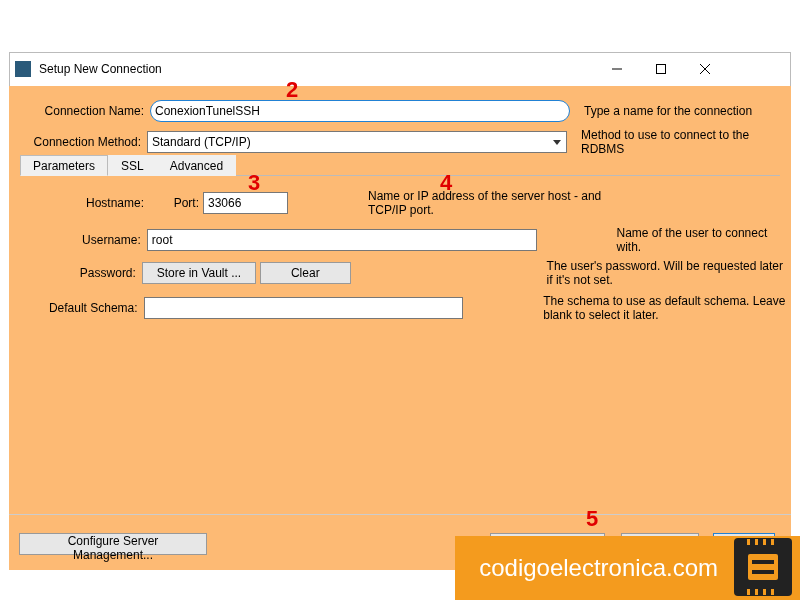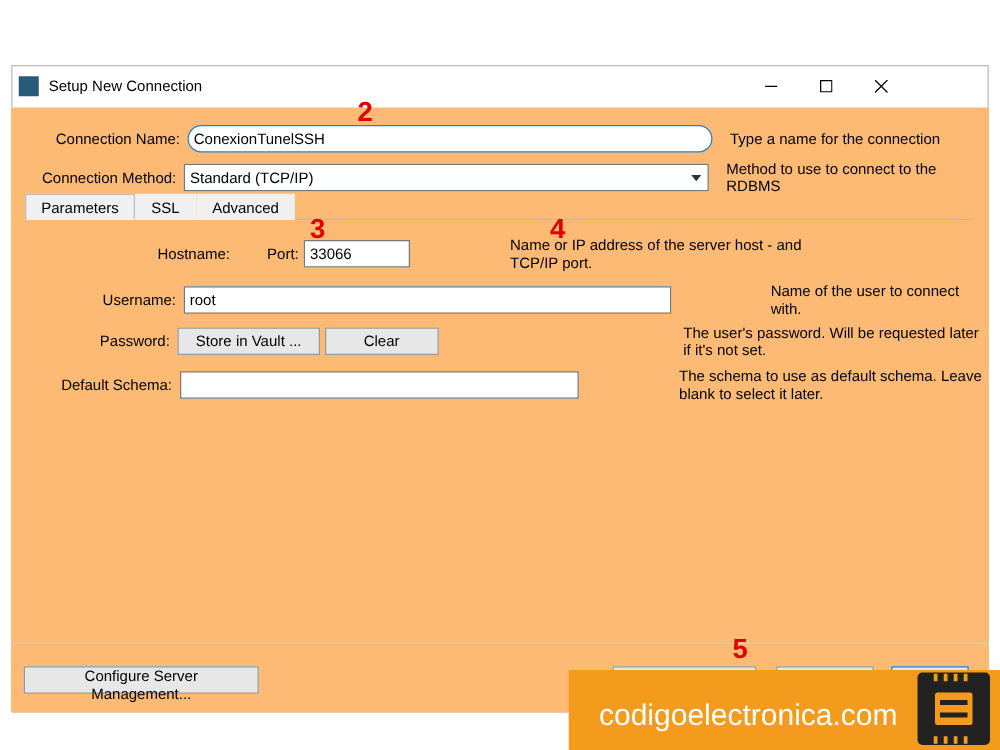--- a/index.html
+++ b/index.html
@@ -23,21 +23,21 @@
   select.sel { appearance: none; padding-right: 18px; background-image: none; }
   .sel-wrap { position: relative; }
   .sel-wrap::after { content: ""; position: absolute; right: 6px; top: 9px; width: 0; height: 0; border-left: 4px solid transparent; border-right: 4px solid transparent; border-top: 5px solid #333; pointer-events: none; }
   .tabs { position: absolute; left: 11px; top: 68px; height: 22px; display: flex; border-bottom: 1px solid #bbb; width: 760px; }
   .tab { padding: 3px 12px; font-size: 12px; border: 1px solid transparent; border-bottom: none; position: relative; top: 1px; background: #f0f0f0; }
   .tab.active { border: 1px solid #bbb; border-bottom: 1px solid #f0f0f0; background: #f0f0f0; }
   .btn { height: 22px; border: 1px solid #999; background: #e7e7e7; font-size: 12px; padding: 0 10px; }
   .btn.def { border: 1px solid #2181d4; }
   .footer { position: absolute; left: 0; bottom: 0; width: 100%; height: 56px; border-top: 1px solid #ccc; }
   .annot { position: absolute; font-weight: bold; font-size: 22px; color: #e00000; font-family: Arial, sans-serif; }
-  .watermark { position: absolute; right: 0; bottom: 0; height: 64px; background: #f49b1e; color: #fff; display: flex; align-items: flex-end; font-size: 24px; padding: 0 82px 13px 24px; font-family: Arial, sans-serif; }
+  .watermark { position: absolute; right: 0; bottom: 0; height: 64px; background: #f49b1e; color: #fff; display: flex; align-items: center; font-size: 24px; padding: 0 82px 0 24px; font-family: Arial, sans-serif; }
   .wm-logo { position: absolute; right: 8px; bottom: 4px; width: 58px; height: 58px; background: #222; border-radius: 4px; display: flex; align-items: center; justify-content: center; }
   .wm-logo-inner { width: 30px; height: 26px; background: #f49b1e; border-radius: 2px; position: relative; }
   .wm-logo-inner::before, .wm-logo-inner::after { content:""; position:absolute; left:4px; right:4px; height:4px; background:#222; }
   .wm-logo-inner::before { top:6px; }
   .wm-logo-inner::after { bottom:6px; }
   .wm-pins { position:absolute; width:48px; height:48px; left:5px; top:5px; }
   .wm-pins span { position:absolute; width:3px; height:6px; background:#f49b1e; }
 </style>
 </head>
 <body>
@@ -84,21 +84,21 @@
     </div>
     <div class="hint" style="margin-left:14px;">Method to use to connect to the RDBMS</div>
   </div>
 
   <div class="tabs">
     <div class="tab active">Parameters</div>
     <div class="tab">SSL</div>
     <div class="tab">Advanced</div>
   </div>
 
-  <div class="row" style="left:0; top:103px; width:100%;padding-left:40px;">
+  <div class="row" style="left:0; top:103px; width:100%;">
     <div class="lbl" style="width:135px;">Hostname:</div>
     <div class="lbl" style="width:45px; margin-left:10px;">Port:</div>
     <input class="txt" style="margin-left: 4px; width: 85px;" value="33066">
     <div class="hint" style="margin-left:80px; width:250px; line-height:14px;">Name or IP address of the server host - and TCP/IP port.</div>
   </div>
 
   <div class="row" style="left:0; top:140px; width:100%;">
     <div class="lbl" style="width:135px;">Username:</div>
     <input class="txt" style="margin-left: 6px; width: 399px;" value="root">
     <div class="hint" style="margin-left:80px;">Name of the user to connect with.</div>

